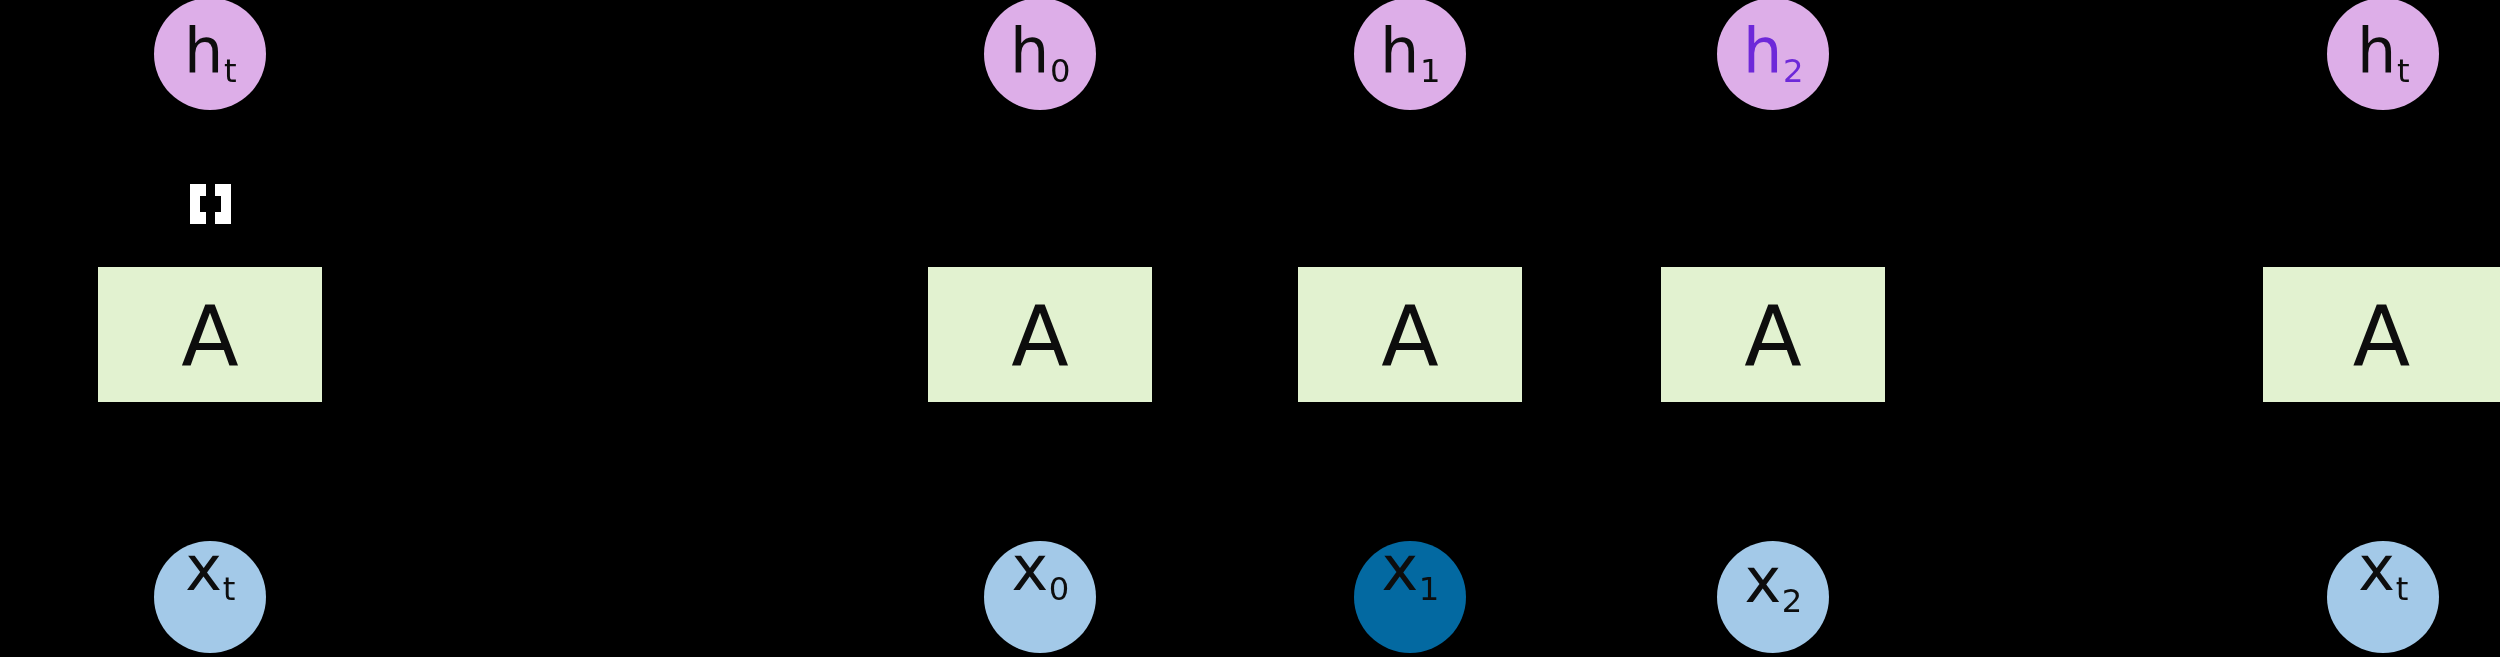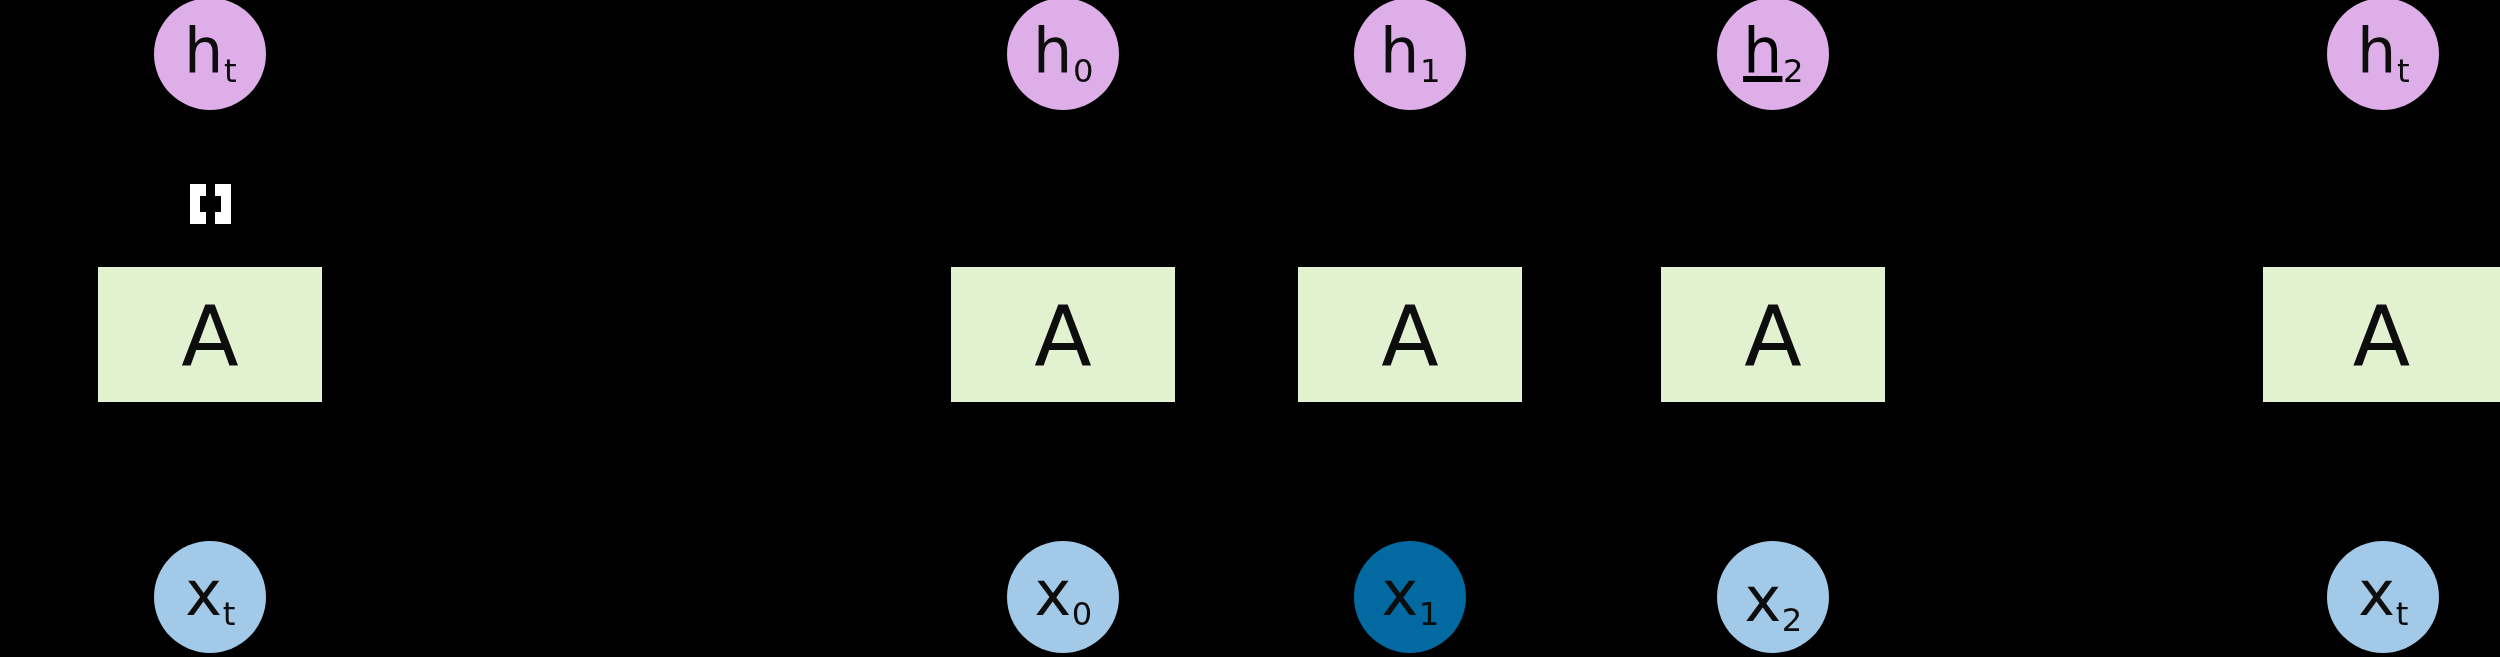--- a/index.html
+++ b/index.html
@@ -48,21 +48,20 @@
   .input-node {
     position: absolute;
     left: 50%;
     transform: translateX(-50%);
     top: 541px;
     width: 112px;
     height: 112px;
     border-radius: 50%;
     background: #A3C9E8;
     display: flex;
-    align-items: center;
     justify-content: center;
     box-sizing: border-box;
   }
 
   
   .module-box {
     position: absolute;
     left: 50%;
     transform: translateX(-50%);
     top: 267px;
@@ -155,21 +154,21 @@
         <span class="tofu left" style="background: rgb(255, 255, 255);"></span>
         <span class="tofu right" style="background: rgb(255, 255, 255);"></span>
       </div>
       <div class="module-box" style="background: rgb(226, 242, 208);">
         <span class="module-label" style="color: rgb(13, 13, 13);">A</span>
       </div>
       <div class="input-node" style="background: rgb(163, 201, 232);">
         <span class="node-label" style="color: rgb(13, 13, 13);">x<span class="sub">t</span></span>
       </div>
     </div>
-    <div class="cell" style="left: 943px;">
+    <div class="cell" style="left: 920px;">
       <div class="edge" style="left: calc(50% - 2px); top: 110px; height: 158px;"></div>
       <div class="edge" style="left: calc(50% - 2px); top: 402px; height: 140px;"></div>
       <div class="state-node" style="background: rgb(221, 174, 232);">
         <span class="node-label" style="color: rgb(13, 13, 13);">h<span class="sub">0</span></span>
       </div>
       <div class="module-box" style="background: rgb(226, 242, 208);">
         <span class="module-label" style="color: rgb(13, 13, 13);">A</span>
       </div>
       <div class="input-node" style="background: rgb(163, 201, 232);">
         <span class="node-label" style="color: rgb(13, 13, 13);">x<span class="sub">0</span></span>
@@ -185,21 +184,21 @@
         <span class="module-label" style="color: rgb(13, 13, 13);">A</span>
       </div>
       <div class="input-node" style="background: #0369a1;">
         <span class="node-label" style="color: rgb(13, 13, 13);">x<span class="sub">1</span></span>
       </div>
     </div>
     <div class="cell" style="left: 1653px;">
       <div class="edge" style="left: calc(50% - 2px); top: 110px; height: 158px;"></div>
       <div class="edge" style="left: calc(50% - 2px); top: 402px; height: 140px;"></div>
       <div class="state-node" style="background: rgb(221, 174, 232);">
-        <span class="node-label" style="color: #000000; text-decoration: underline;">h<span class="sub">2</span></span>
+        <span class="node-label" style="color: #6d28d9;">h<span class="sub">2</span></span>
       </div>
       <div class="module-box" style="background: rgb(226, 242, 208);">
         <span class="module-label" style="color: rgb(13, 13, 13);">A</span>
       </div>
       <div class="input-node" style="background: rgb(163, 201, 232);">
         <span class="node-label" style="color: rgb(13, 13, 13); margin-top: 12px;">x<span class="sub">2</span></span>
       </div>
     </div>
     <div class="cell" style="left: 2263px;">
       <div class="edge" style="left: calc(50% - 2px); top: 110px; height: 158px;"></div>

